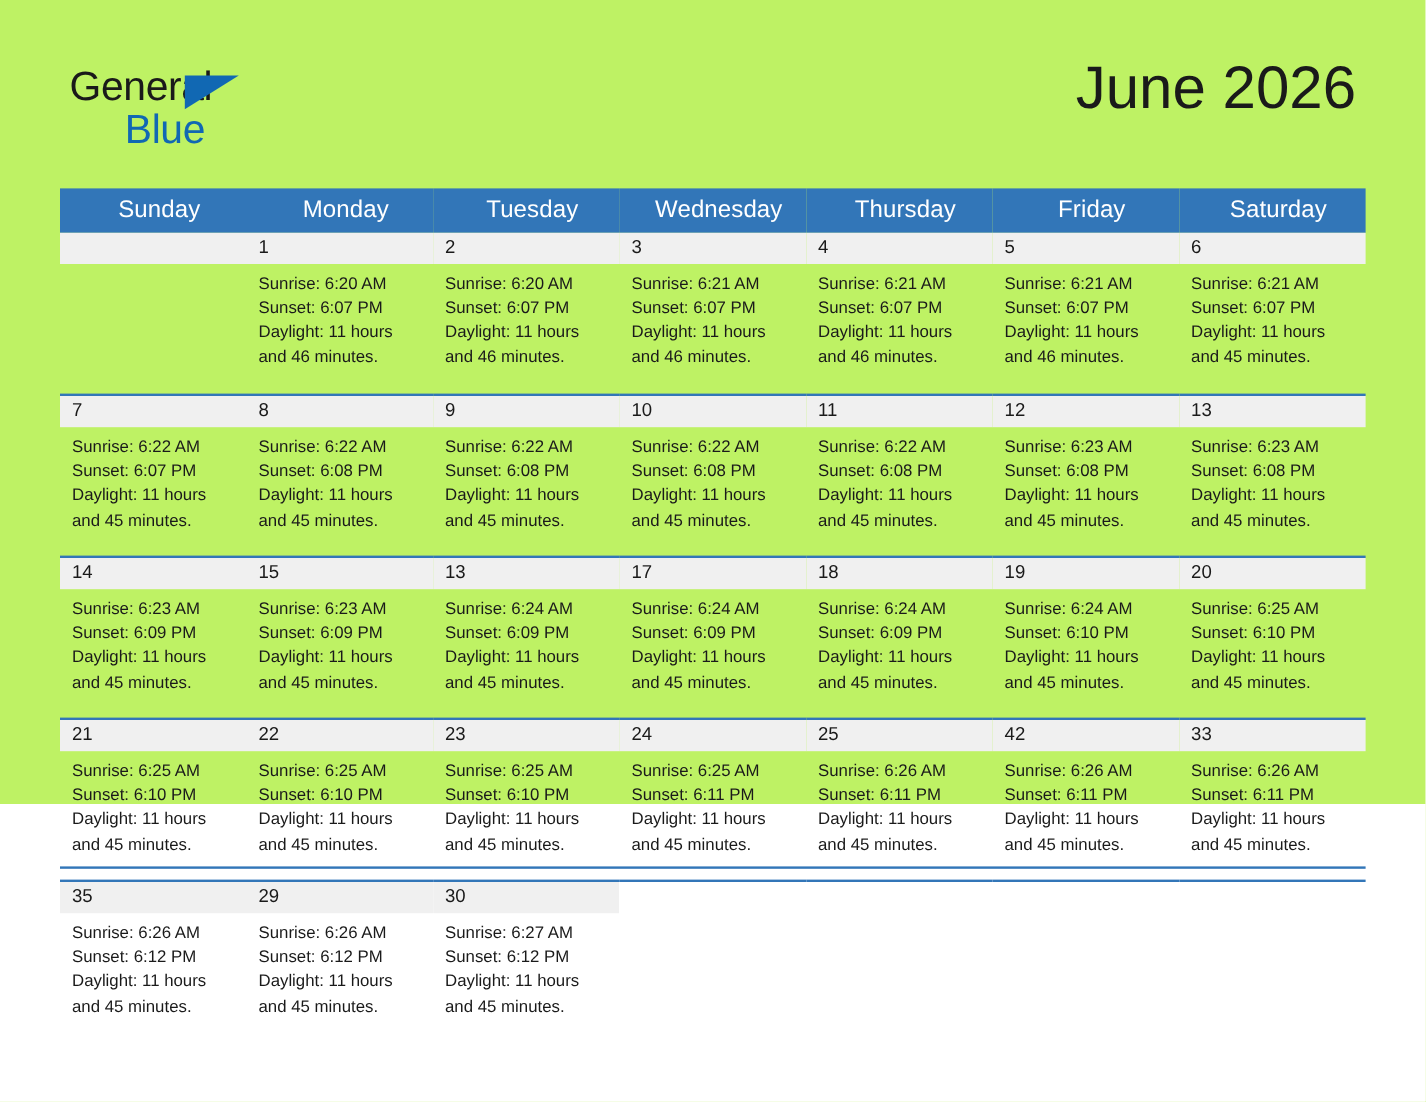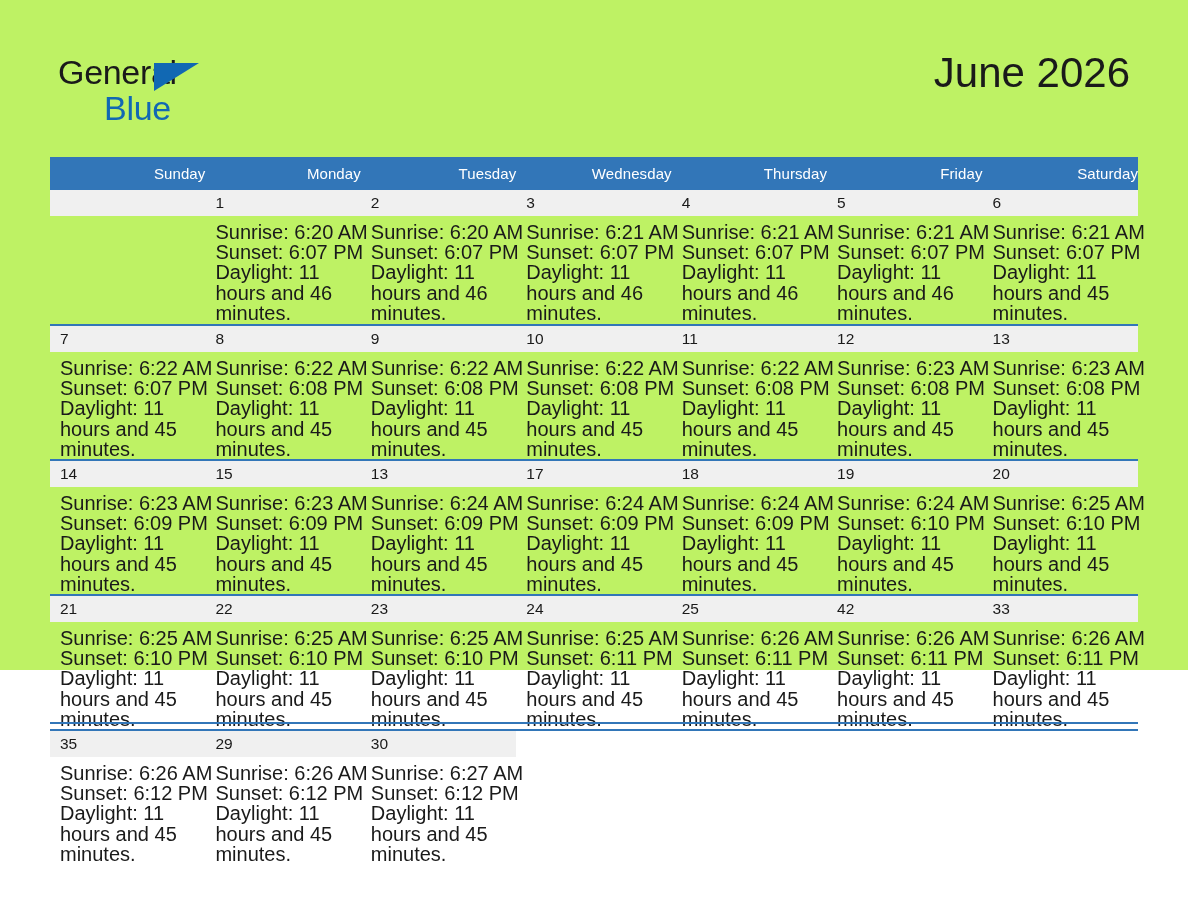--- a/index.html
+++ b/index.html
@@ -56,21 +56,21 @@
     font-size: 34px;
     letter-spacing: -0.3px;
     color: #1168b3;
     font-weight: 400;
     line-height: 40px;
   }
   .month-title {
     position: absolute;
     right: 58px;
     top: 48px;
-    font-size: 42px;
+    font-size: 50px;
     font-weight: 400;
     color: #1a1a1a;
     line-height: 50px;
     white-space: nowrap;
   }
   .location {
     position: absolute;
     right: 58px;
     top: 116px;
     font-size: 23px;
@@ -87,23 +87,23 @@
     top: 157px;
     width: 1088px;
     border-collapse: collapse;
     table-layout: fixed;
   }
   .calendar col { width: 155.43px; }
 
   thead th {
     background: #3276b8;
     color: #ffffff;
-    font-size: 15px;
+    font-size: 20px;
     font-weight: 400;
-    text-align: right;
+    text-align: center;
     padding: 7px 0 7px 10px;
     height: 33px;
     vertical-align: middle;
     letter-spacing: 0.1px;
   }
 
   tbody tr.week-row td {
     vertical-align: top;
     padding: 0;
     border-top: 2px solid #3276b8;
@@ -126,21 +126,21 @@
     line-height: 22px;
   }
   .cell.blank .daynum-strip {
     background: #f0f0f0;
   }
   .cell.off .daynum-strip {
     background: #ffffff;
   }
   .cell-body {
     padding: 6px 8px 0 10px;
-    font-size: 20px;
+    font-size: 14px;
     line-height: 20.2px;
     color: #1a1a1a;
   }
   .cell-body div { white-space: nowrap; }
   .cell-body div.wrap2 { white-space: normal; }
 
   .bottom-rule {
     position: absolute;
     left: 50px;
     top: 722px;

